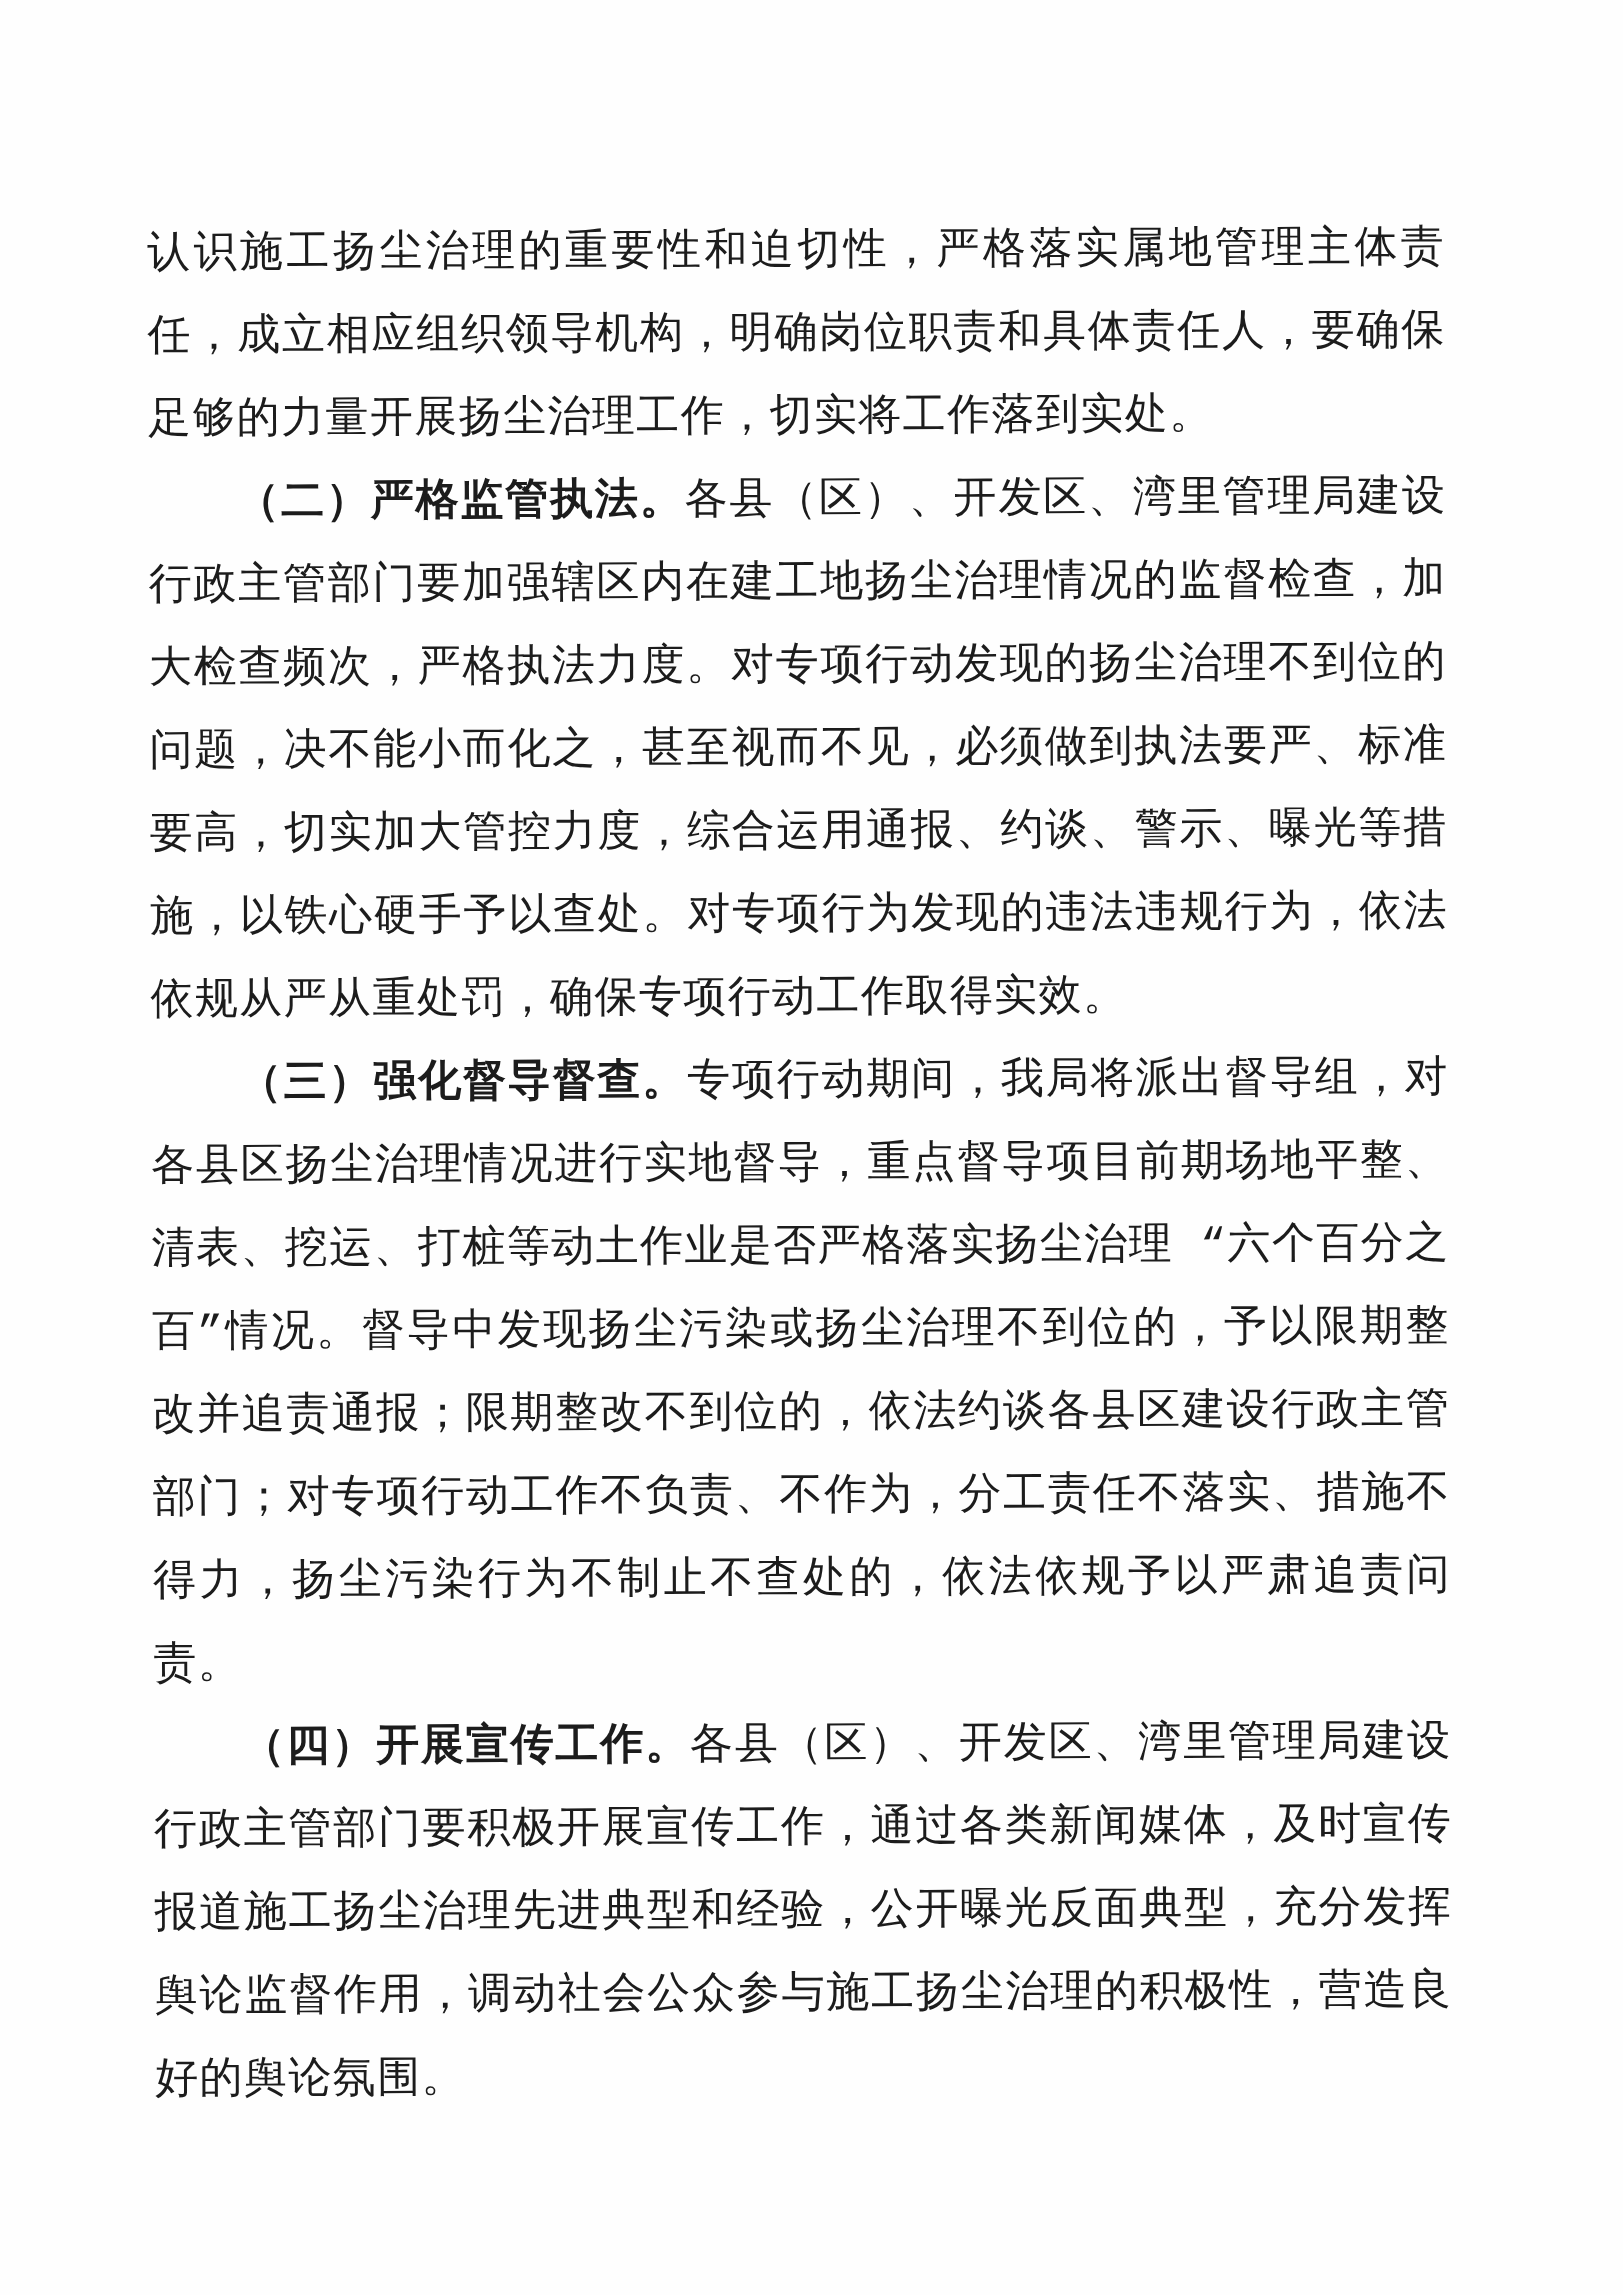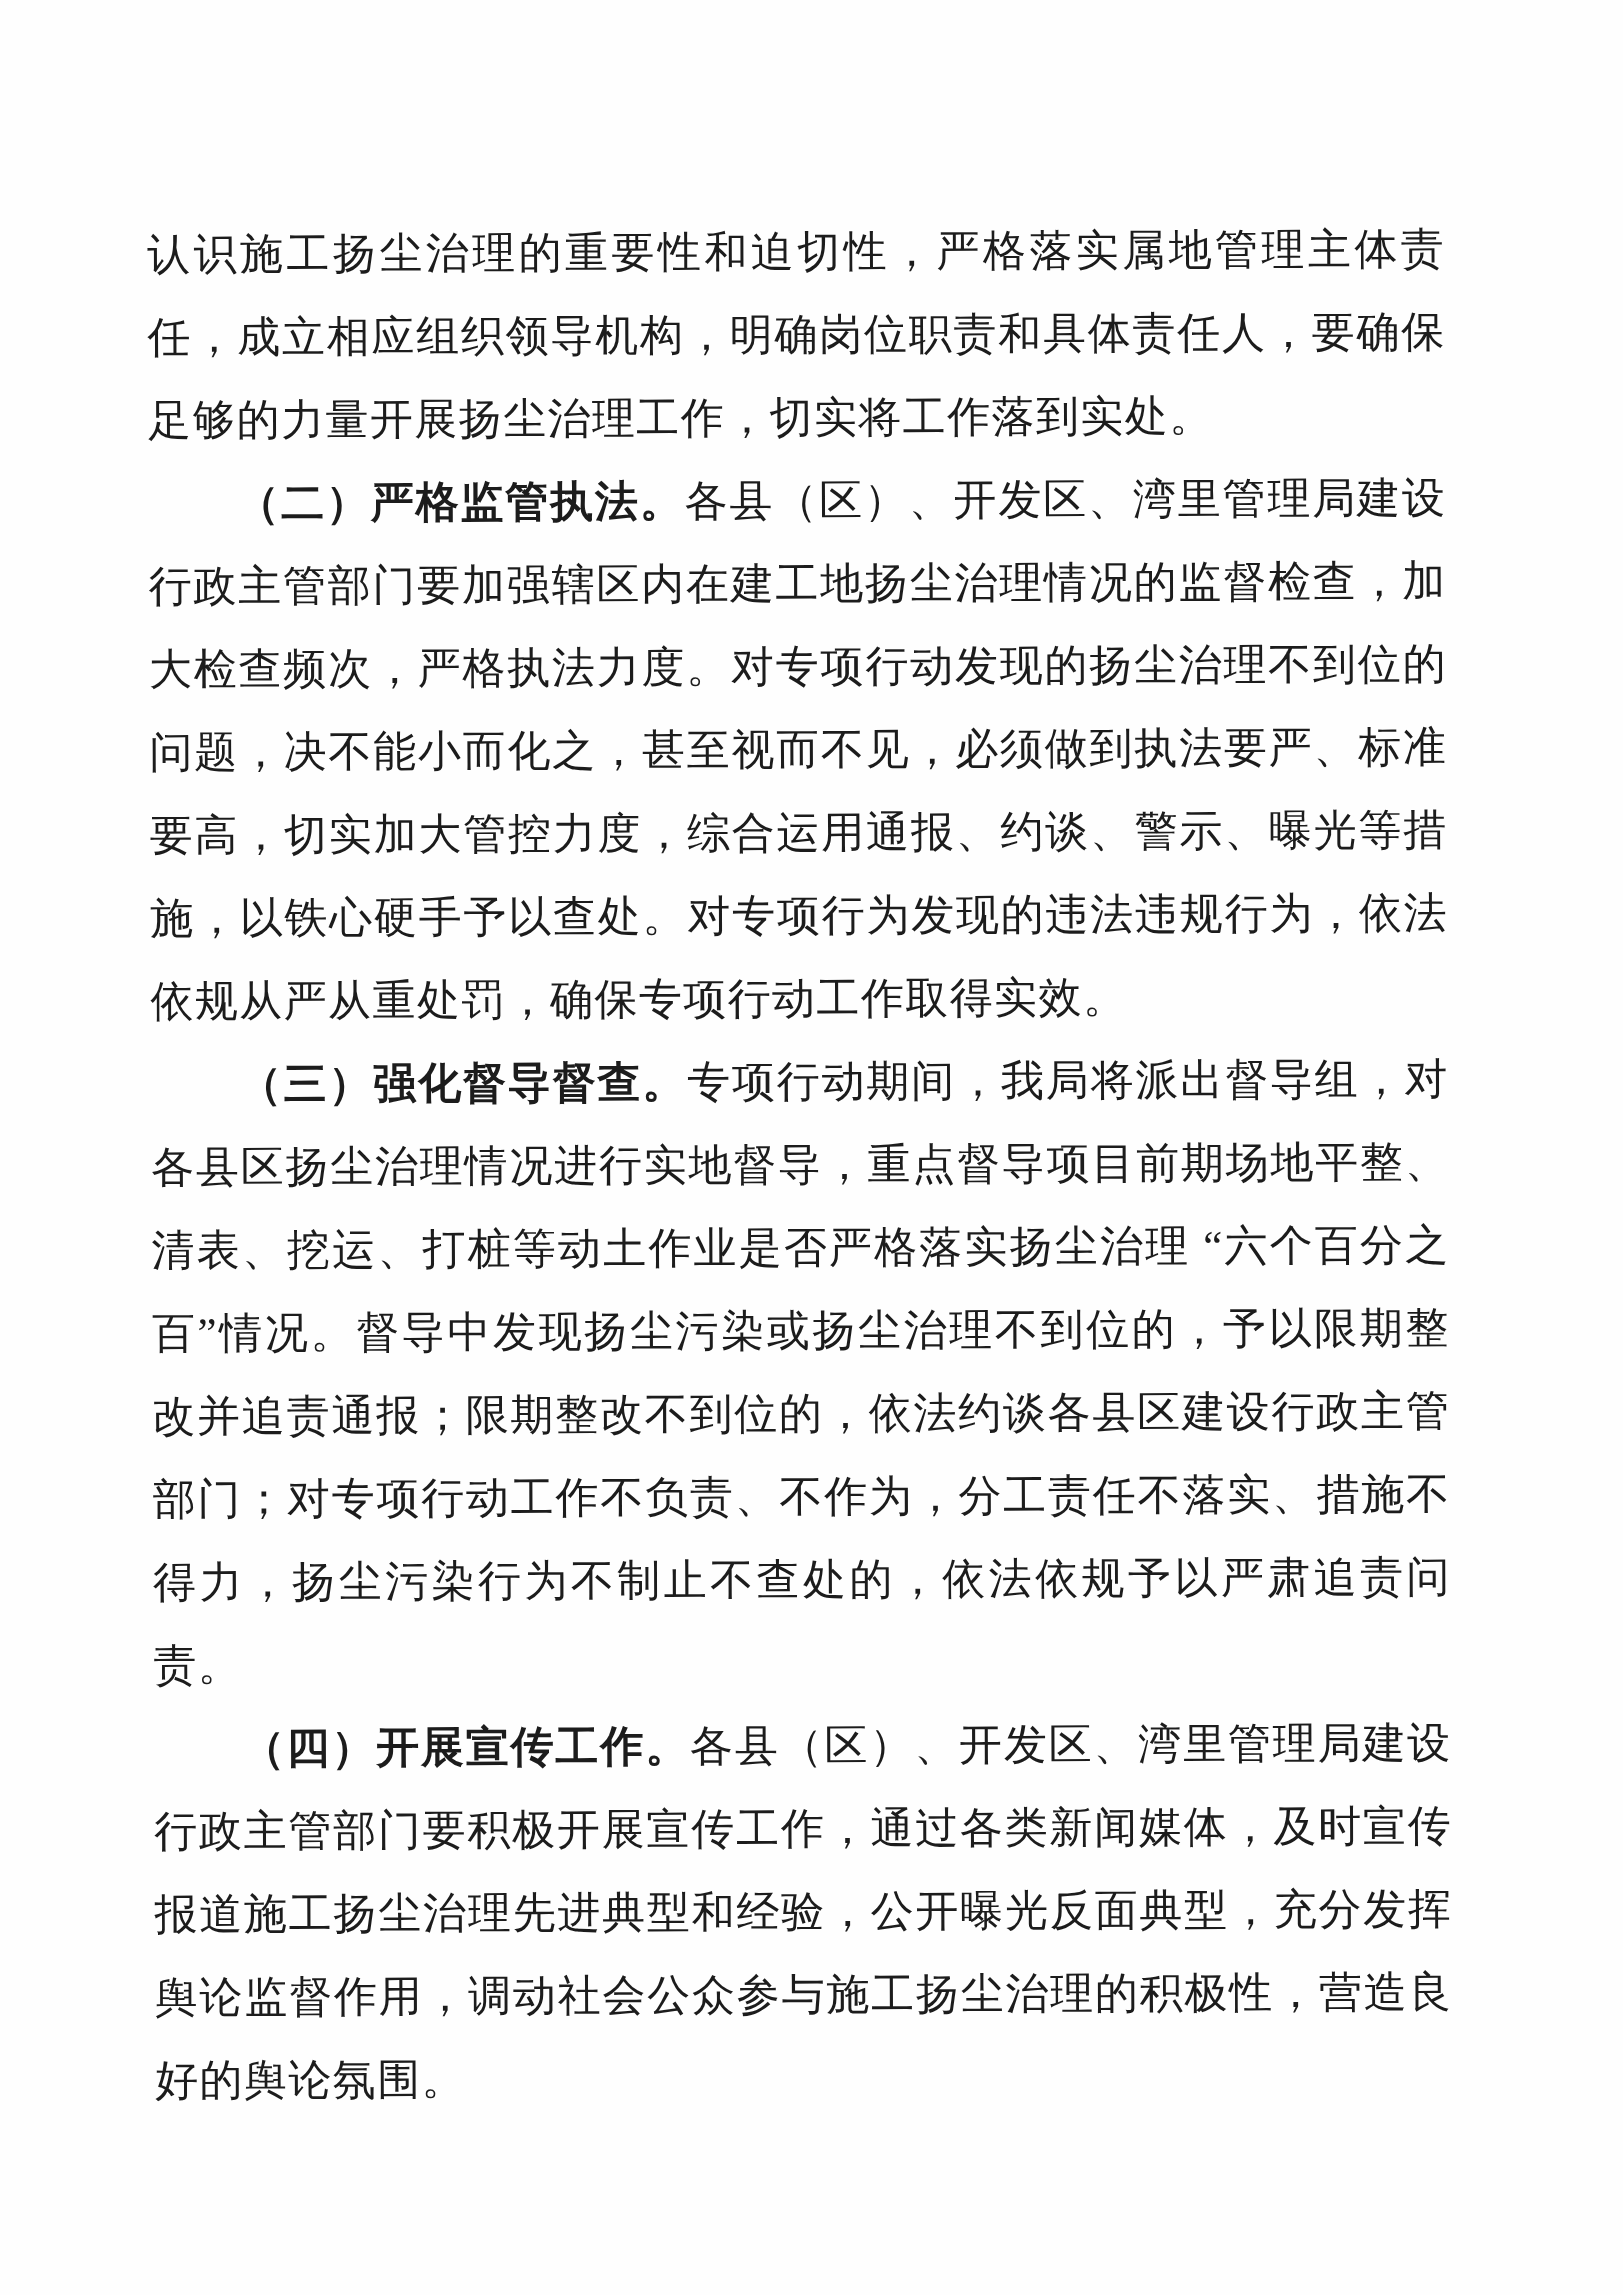--- a/index.html
+++ b/index.html
@@ -6,21 +6,21 @@
     margin: 0;
     padding: 0;
     background: #ffffff;
   }
   .page {
     position: relative;
     width: 1623px;
     height: 2295px;
     background: #fefefe;
     overflow: hidden;
-    font-family: Liberation Serif, serif;
+    font-family: Liberation Mono, monospace;
     color: #1c1c1c;
   }
   .content {
     position: absolute;
     left: 147px;
     top: 213px;
     width: 1298px;
     transform: rotate(-0.25deg);
     transform-origin: top left;
   }

